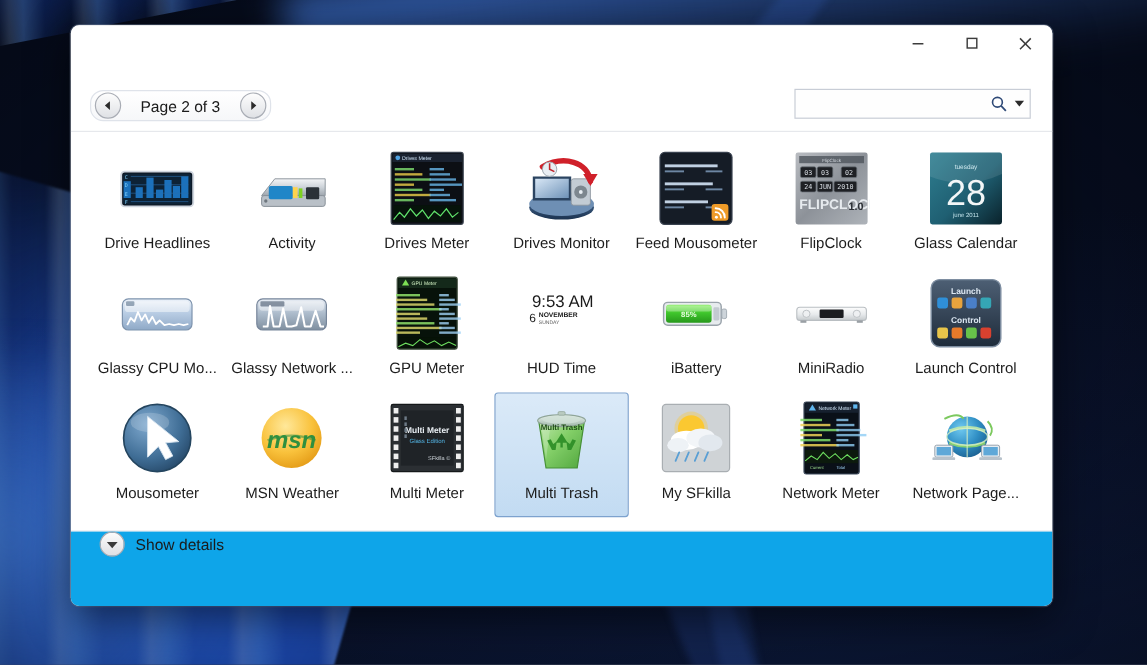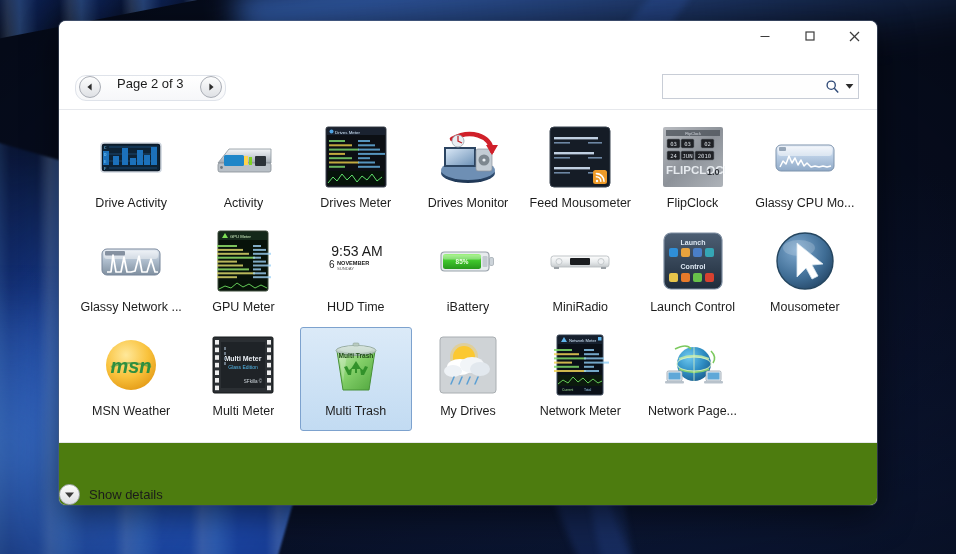--- a/index.html
+++ b/index.html
@@ -134,20 +134,21 @@
   .toolbar {
     flex: 0 0 auto;
     height: 42px;
     position: relative;
     display: flex;
     align-items: center;
     padding: 0 20px 0 16px;
   }
   .pager {
     display: flex;
+    align-items: center;
     gap: 0px;
     height: 26px;
     padding: 0 3px;
     border: 1px solid #dfe3ea;
     border-radius: 11px;
     background: linear-gradient(#ffffff, #f6f7f9);
   }
   .pg-arrow {
     width: 22px; height: 22px;
     border-radius: 50%;
@@ -244,22 +245,23 @@
   
   .divider-bot {
     flex: 0 0 auto;
     height: 1px;
     background: #e6e8ec;
   }
   .footer {
     flex: 0 0 auto;
     height: 62px;
     display: flex;
-    align-items: flex-end;
-    background: #4d7c0f;
+    align-items: flex-start;
+    padding-left: 24px;
+    background: #0ea5e9;
   }
   .details-toggle {
     display: flex;
     align-items: center;
     gap: 9px;
     cursor: default;
   }
   .chev-circle {
     width: 21px; height: 21px;
     border-radius: 50%;
@@ -358,21 +360,21 @@
                   <text x="5" y="45">F</text>
                 </g>
       <g stroke="#2a6fae" stroke-width=".5">
         <line x1="10" y1="22" x2="58" y2="22"></line>
                   <line x1="10" y1="29" x2="58" y2="29"></line>
         <line x1="10" y1="36" x2="58" y2="36"></line>
                   <line x1="10" y1="43" x2="58" y2="43"></line>
                 </g>
               </svg>
             </div>
-            <div class="cell-label">Drive Activity</div>
+            <div class="cell-label">Drive Headlines</div>
           </div>
           <div class="cell">
             <div class="thumb-wrap">
               <svg class="thumb" viewBox="0 0 64 64" xmlns="http://www.w3.org/2000/svg">
                 <defs>
                   <linearGradient id="diG" x1="0" y1="0" x2="0" y2="1">
         <stop offset="0" stop-color="#f3f5f7"></stop>
                     <stop offset=".5" stop-color="#cdd3d9"></stop>
                     <stop offset="1" stop-color="#9ea6ae"></stop>
       </linearGradient>
@@ -489,20 +491,39 @@
       <text x="12.5" y="32.8" fill="#d8dde3" font-size="5.6" font-family="monospace" text-anchor="middle">24</text>
                 <rect x="20" y="26" width="13" height="9" rx="1.4" fill="#1e2024" stroke="#6d737b" stroke-width=".6"></rect>
       <text x="26.5" y="32.8" fill="#d8dde3" font-size="5.6" font-family="monospace" text-anchor="middle">JUN</text>
                 <rect x="34" y="26" width="19" height="9" rx="1.4" fill="#1e2024" stroke="#6d737b" stroke-width=".6"></rect>
       <text x="43.5" y="32.8" fill="#d8dde3" font-size="5.6" font-family="monospace" text-anchor="middle">2010</text>
       <text x="5" y="49" fill="#eef2f6" font-size="11.5" font-weight="bold" font-family="sans-serif" opacity=".92">FLIPCLOCK</text>
       <text x="46" y="50" fill="#2b2f35" font-size="9" font-weight="bold" font-family="sans-serif">1.0</text>
               </svg>
             </div>
             <div class="cell-label">FlipClock</div>
+          </div>
+          <div class="cell">
+            <div class="thumb-wrap">
+              <svg class="thumb" viewBox="0 0 64 64" xmlns="http://www.w3.org/2000/svg">
+                <defs>
+                  <linearGradient id="gcG" x1="0" y1="0" x2="1" y2="1">
+        <stop offset="0" stop-color="#2f7f91"></stop>
+                    <stop offset=".55" stop-color="#1f5f72"></stop>
+                    <stop offset="1" stop-color="#0a222b"></stop>
+      </linearGradient>
+                </defs>
+      <rect x="2" y="2" width="60" height="60" rx="2" fill="url(#gcG)"></rect>
+      <path d="M2 2 L62 2 L62 20 Q32 34 2 22 Z" fill="#ffffff" opacity=".10"></path>
+      <text x="32" y="16" fill="#cfe9ef" font-size="5.4" font-family="sans-serif" text-anchor="middle">tuesday</text>
+      <text x="32" y="46" fill="#ffffff" font-size="30" font-family="sans-serif" text-anchor="middle" opacity=".95">28</text>
+      <text x="32" y="56" fill="#bfe0e8" font-size="5" font-family="sans-serif" text-anchor="middle">june 2011</text>
+              </svg>
+            </div>
+            <div class="cell-label">Glass Calendar</div>
           </div>
           <div class="cell">
             <div class="thumb-wrap">
               <svg class="thumb" viewBox="0 0 64 64" xmlns="http://www.w3.org/2000/svg">
                 <defs>
                   <linearGradient id="gcpu" x1="0" y1="0" x2="0" y2="1">
         <stop offset="0" stop-color="#eef3fa"></stop>
                     <stop offset=".45" stop-color="#b9cde4"></stop>
                     <stop offset="1" stop-color="#8fa9c7"></stop>
       </linearGradient>
@@ -749,21 +770,21 @@
       <ellipse cx="44" cy="36" rx="10" ry="7" fill="#e2e8ee"></ellipse>
       <ellipse cx="17" cy="38" rx="9" ry="6" fill="#eef2f6"></ellipse>
       <g stroke="#5a9fd4" stroke-width="1.5" stroke-linecap="round">
         <line x1="18" y1="44" x2="15" y2="51"></line>
                   <line x1="26" y1="44" x2="23" y2="51"></line>
         <line x1="34" y1="44" x2="31" y2="51"></line>
                   <line x1="42" y1="44" x2="39" y2="51"></line>
                 </g>
               </svg>
             </div>
-            <div class="cell-label">My Drives</div>
+            <div class="cell-label">My SFkilla</div>
           </div>
           <div class="cell">
             <div class="thumb-wrap">
               <svg class="thumb" viewBox="0 0 64 64" xmlns="http://www.w3.org/2000/svg">
                 <rect x="9" y="2" width="46" height="60" rx="2" fill="#0a1018" stroke="#3d4a5c" stroke-width="1"></rect>
       <rect x="10" y="3" width="44" height="8" fill="#16202e"></rect>
       <path d="M13 9 L16 4 L19 9 Z" fill="#5fb6ee"></path>
       <text x="21" y="8.6" fill="#cfe4f7" font-size="4.2" font-family="sans-serif">Network Meter</text>
       <rect x="50" y="4" width="3.5" height="3.5" fill="#5fb6ee"></rect>
       <rect x="6" y="16" width="18" height="2" fill="#7fdc6a" opacity=".85"></rect>

